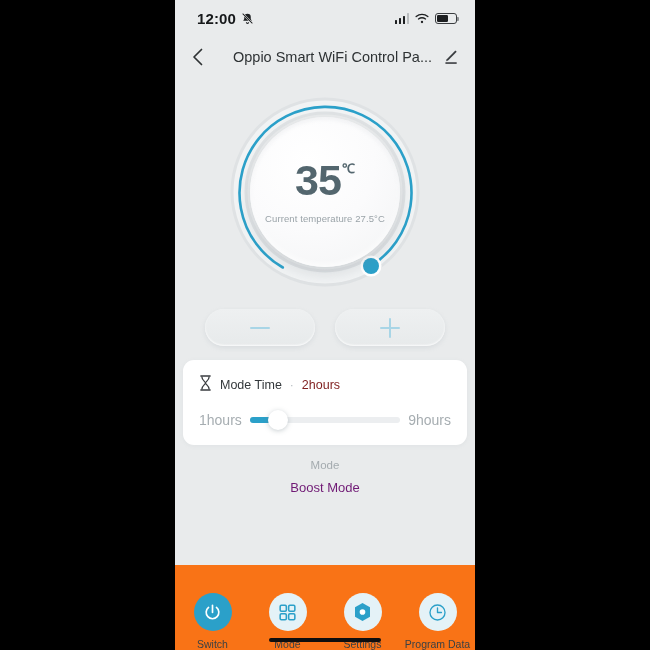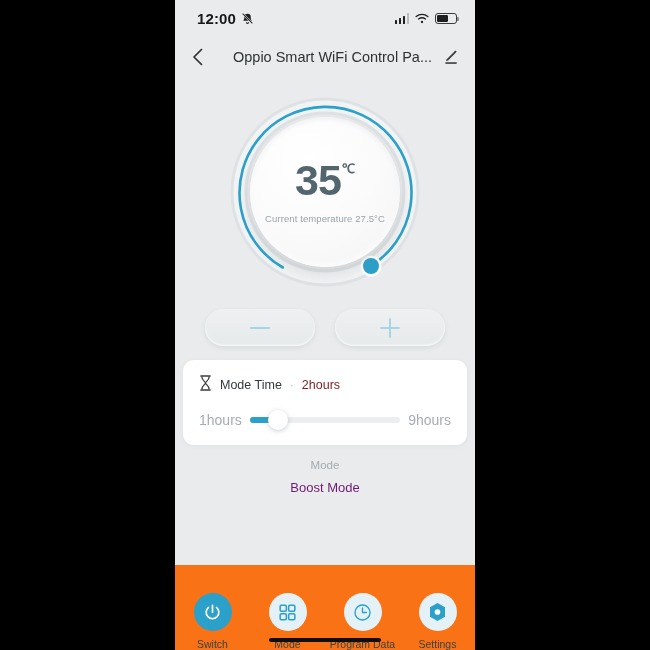--- a/index.html
+++ b/index.html
@@ -400,35 +400,35 @@
             <rect x="12.5" y="1.5" width="8" height="8" rx="1.6" fill="none" stroke="#2ba0c9" stroke-width="2"></rect>
             <rect x="1.5" y="12.5" width="8" height="8" rx="1.6" fill="none" stroke="#2ba0c9" stroke-width="2"></rect>
             <rect x="12.5" y="12.5" width="8" height="8" rx="1.6" fill="none" stroke="#2ba0c9" stroke-width="2"></rect>
           </svg>
         </div>
         <div class="nav-lab">Mode</div>
       </div>
 
       <div class="nav-item">
         <div class="nav-ico">
+          <svg width="19" height="20" viewBox="0 0 22 24">
+            <path d="M11 1.2 20 6.3v11.4L11 22.8 2 17.7V6.3z" fill="#2ba0c9"></path>
+            <circle cx="11" cy="12" r="3.4" fill="#ffffff"></circle>
+          </svg>
+        </div>
+        <div class="nav-lab">Settings</div>
+      </div>
+
+      <div class="nav-item">
+        <div class="nav-ico">
           <svg width="19" height="19" viewBox="0 0 24 24">
             <circle cx="12" cy="12" r="9.5" fill="none" stroke="#2ba0c9" stroke-width="1.7"></circle>
             <path d="M12 6.3V12h5" stroke="#2ba0c9" stroke-width="1.7" fill="none" stroke-linecap="round" stroke-linejoin="round"></path>
           </svg>
         </div>
         <div class="nav-lab">Program Data</div>
       </div>
 
-      <div class="nav-item">
-        <div class="nav-ico">
-          <svg width="19" height="20" viewBox="0 0 22 24">
-            <path d="M11 1.2 20 6.3v11.4L11 22.8 2 17.7V6.3z" fill="#2ba0c9"></path>
-            <circle cx="11" cy="12" r="3.4" fill="#ffffff"></circle>
-          </svg>
-        </div>
-        <div class="nav-lab">Settings</div>
-      </div>
-
       <div class="home-bar"></div>
     </div>
 
   </div>
 </div>
 
 </body></html>

